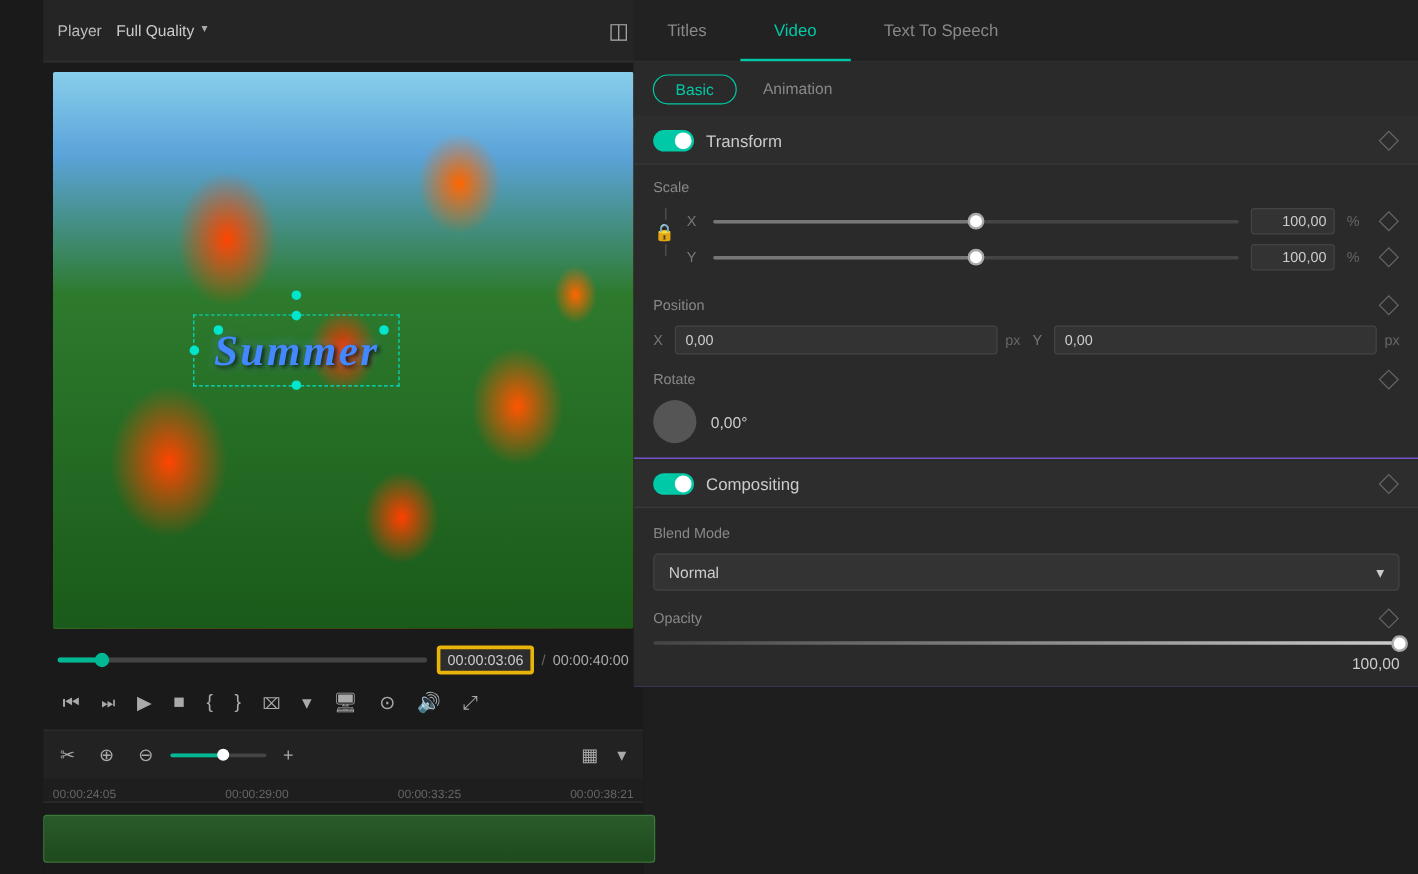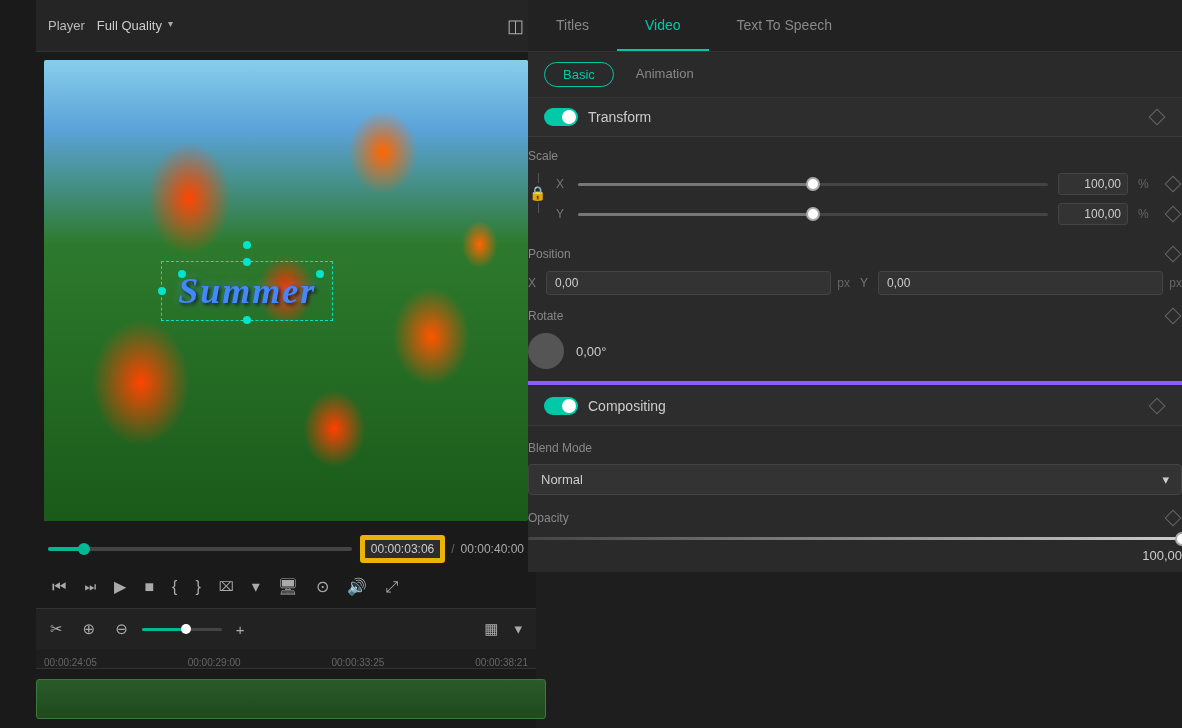--- a/index.html
+++ b/index.html
@@ -186,21 +186,21 @@
     .time-display {
       display: flex;
       align-items: center;
       gap: 6px;
       font-size: 12px;
       color: #aaa;
     }
 
     .time-current {
       background: #2d2d2d;
-      border: 5px solid #eab308;
+      border: 3px solid #eab308;
       padding: 2px 6px;
       border-radius: 3px;
       font-size: 12px;
       color: #ccc;
     }
 
     .time-separator { color: #666; }
     .time-total { color: #aaa; font-size: 12px; }
 
     .controls-row {
@@ -438,23 +438,23 @@
 
     .diamond {
       width: 12px;
       height: 12px;
       background: transparent;
       border: 1.5px solid #666;
       transform: rotate(45deg);
     }
 
     .section-content {
-      padding: 12px 0;
+      padding: 12px 16px;
       background: #2a2a2a;
-      border-bottom: 4px solid #8b5cf6;
+      border-bottom: 1px solid #8b5cf6;
     }
 
     .prop-label {
       font-size: 12px;
       color: #888;
       margin-bottom: 10px;
     }
 
     .slider-row {
       display: flex;

